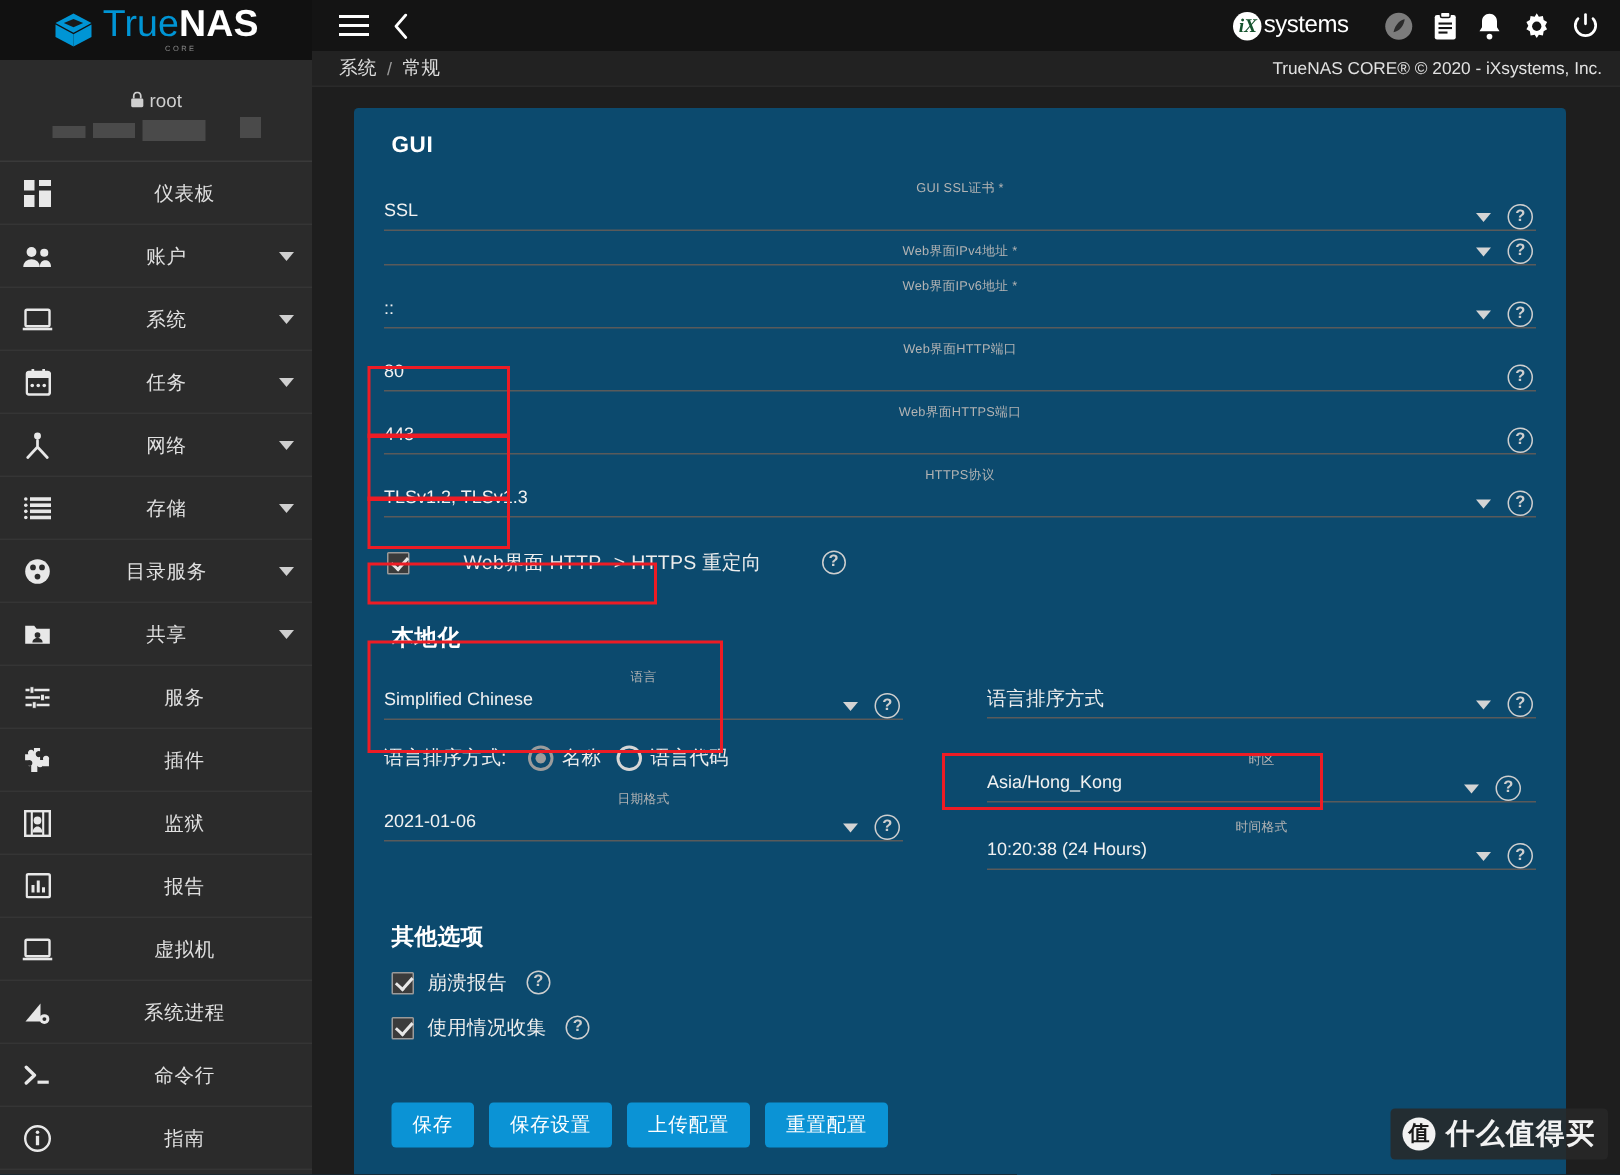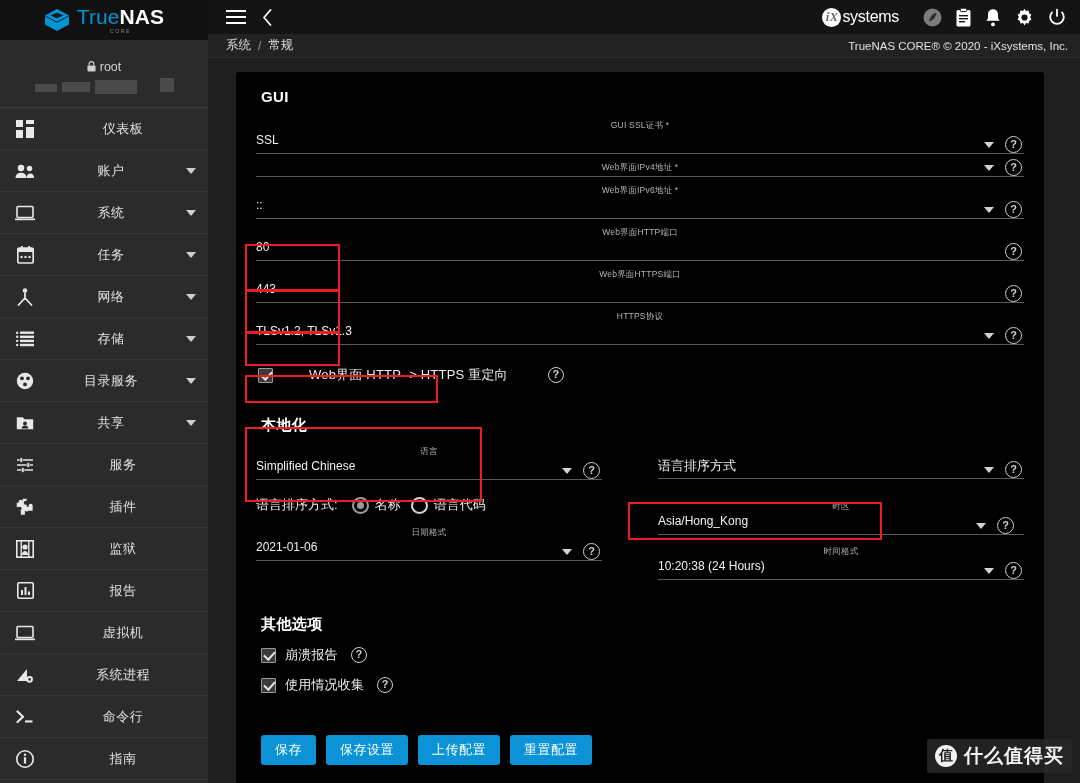--- a/index.html
+++ b/index.html
@@ -18,21 +18,21 @@
     background: #2b2b2b;
     display: flex; flex-direction: column;
     flex: 0 0 208px;
   }
   .brand {
     height: 40px; background: #111111;
     display: flex; align-items: center; justify-content: center;
     gap: 7px;
   }
   .brand-logo { width: 26px; height: 24px; }
-  .brand-text { font-size: 21px; font-weight: 400; letter-spacing: .1px; line-height: 1; }
+  .brand-text { font-size: 25px; font-weight: 400; letter-spacing: .1px; line-height: 1; }
   .brand-text .t-blue { color: #0095d5; }
   .brand-text .t-white { color: #ffffff; font-weight: 700; }
   .brand-sub { font-size: 5px; color: #8a8a8a; letter-spacing: 1.6px; text-align: center; margin-top: 1px;}
   .brand-wrap { display: flex; flex-direction: column; justify-content: center; }
 
   .userbox {
     height: 68px; background: #2b2b2b;
     display: flex; flex-direction: column; align-items: center; justify-content: center;
     padding-top: 4px;
     border-bottom: 1px solid #3a3a3a;
@@ -61,40 +61,40 @@
   .right { flex: 1; display: flex; flex-direction: column; min-width: 0; }
   .topbar {
     height: 40px; background: #141414;
     display: flex; align-items: center; padding: 0 14px 0 18px;
     gap: 16px;
   }
   .tb-icon { color: #ffffff; display: flex; align-items: center; cursor: pointer; }
   .tb-spacer { flex: 1; }
   .ix-logo { display: flex; align-items: center; gap: 1px; margin-right: 8px; }
   .ix-badge {
-    width: 19px; height: 19px; border-radius: 50%; background: #ffffff; color: #737373;
+    width: 19px; height: 19px; border-radius: 50%; background: #ffffff; color: #14532d;
     font-size: 13px; font-weight: 700; font-style: italic;
     display: flex; align-items: center; justify-content: center; font-family: "Liberation Serif", serif;
   }
   .ix-word { font-size: 16px; color: #ffffff; letter-spacing: -0.3px; }
   .tb-icons { display: flex; align-items: center; gap: 14px; }
 
   .crumbbar {
     height: 28px; background: #222222;
     display: flex; align-items: center; padding: 0 12px 0 18px;
     border-bottom: 1px solid #2a2a2a;
   }
   .crumb { font-size: 12.5px; color: #dcdcdc; }
   .crumb-sep { font-size: 12px; color: #9a9a9a; margin: 0 7px; }
   .copyright { margin-left: auto; font-size: 11.5px; color: #e2e2e2; }
 
   .content { flex: 1; position: relative; background: #1e1e1e; padding: 14px 32px 0 28px; }
 
   .card {
-    background: #000000;
+    background: #0c4a6e;
     border-radius: 3px 3px 0 0;
     width: 808px;
     padding: 14px 20px 0 20px;
     height: 711px;
     position: relative;
   }
 
   .section-title { font-size: 15px; font-weight: 700; color: #ffffff; letter-spacing: .4px; }
   #gui-title { margin: 2px 0 10px 5px; }
 

